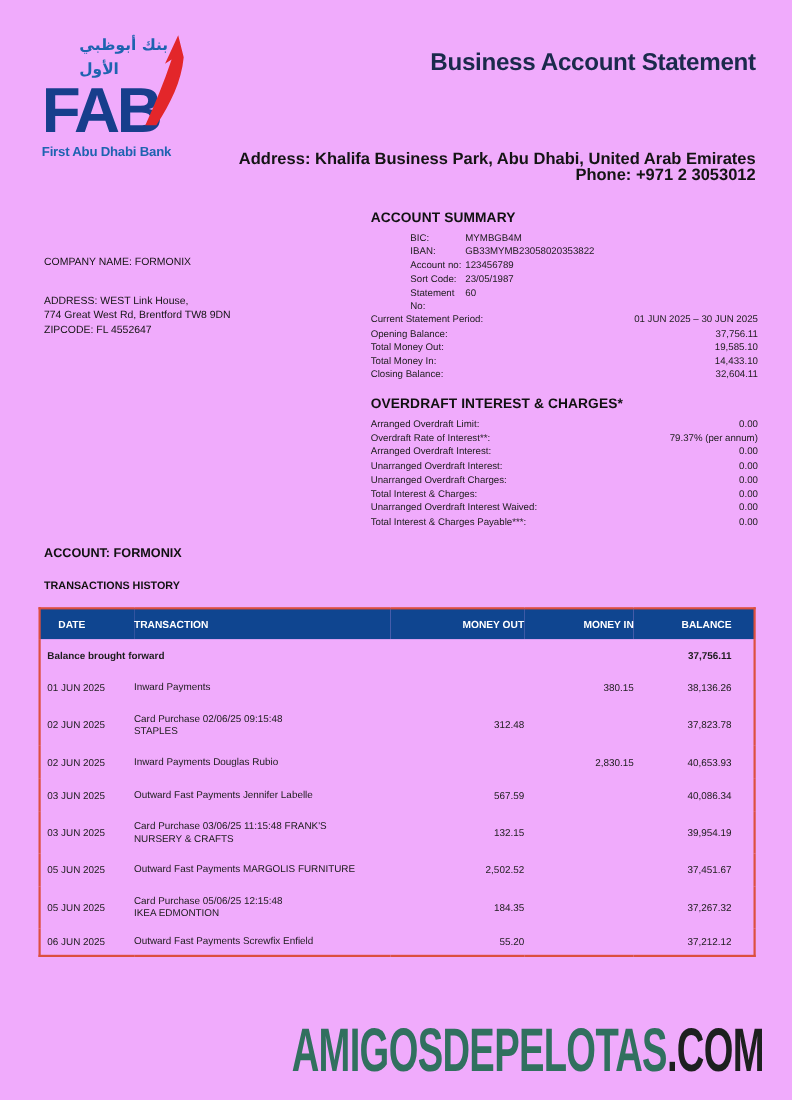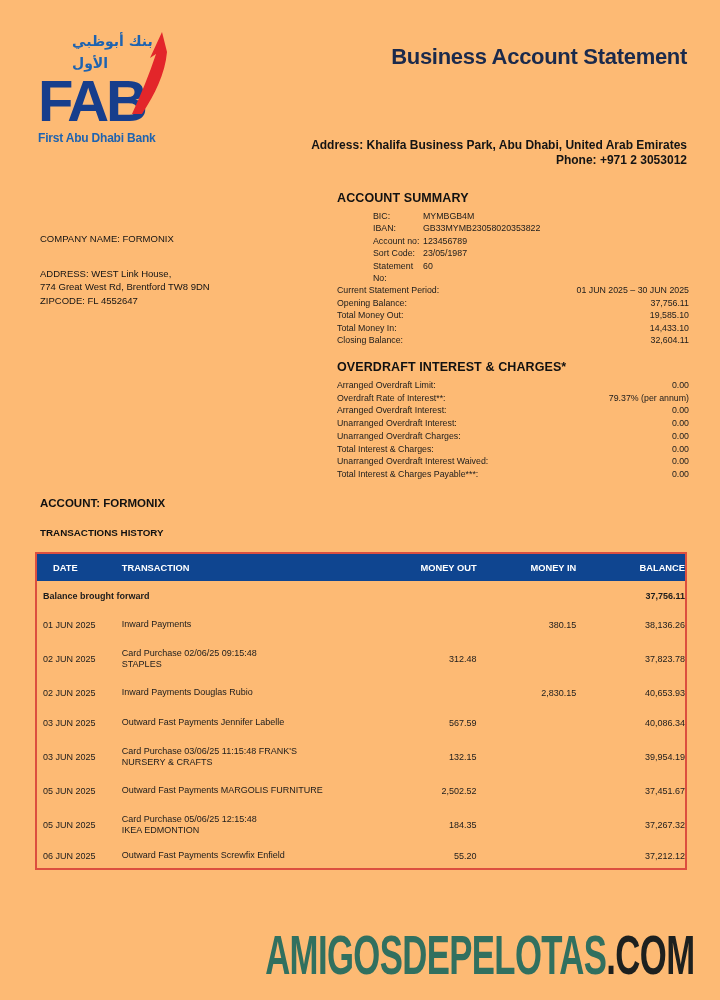--- a/index.html
+++ b/index.html
@@ -1,19 +1,19 @@
 <!DOCTYPE html>
 <html><head>
 <meta charset="utf-8">
 <style>
   * { margin:0; padding:0; box-sizing:border-box; }
   body { background:#ffffff; }
   .page {
     position:relative; width:720px; height:1000px; margin:0 auto;
-    background:#fdba74; overflow:hidden;
+    background:#f0abfc; overflow:hidden;
     font-family:"Liberation Sans","DejaVu Sans",sans-serif; color:#1a1a1a;
   }
 
   
   .logo { position:absolute; left:38px; top:30px; width:152px; }
   .logo-arabic {
     direction:rtl; text-align:left; padding-left:34px; color:#1e63b0;
     font-family:"DejaVu Sans",sans-serif; font-size:14px; font-weight:bold; line-height:22px;
   }
   .logo-abbr {
@@ -23,21 +23,21 @@
   .logo-tagline { font-size:12px; font-weight:bold; color:#1e63b0; margin-top:3px; letter-spacing:-0.2px; }
   .logo-arrow { position:absolute; left:82px; top:0px; }
 
   
   .doc-title {
     position:absolute; top:44px; right:33px;
     font-size:22px; font-weight:bold; color:#1b2a4c; letter-spacing:-0.3px;
   }
   .bank-address {
     position:absolute; top:138px; right:33px; text-align:right;
-    font-size:12px; font-weight:bold; color:#141414; line-height:14.5px;
+    font-size:15px; font-weight:bold; color:#141414; line-height:14.5px;
   }
 
   
   .section-title { font-size:12.5px; font-weight:bold; color:#111; margin-bottom:5px; letter-spacing:0.1px; }
   .kv { display:flex; font-size:8.8px; line-height:12.4px; color:#1c1c1c; }
   .details .kv .label { width:86px; flex:none;padding-left:36px; }
   .spread .kv { justify-content:space-between; }
 
   .summary { position:absolute; left:337px; top:191px; width:352px; }
   .overdraft { position:absolute; left:337px; top:360px; width:352px; }
@@ -53,21 +53,21 @@
   
   .tx-wrap { position:absolute; left:35px; top:552px; width:652px; }
   table { width:100%; border-collapse:collapse; }
   .tx-table { border:2px solid #dc4f3f; }
   thead th {
     background:#0f4590; color:#ffffff; font-size:9.3px; font-weight:bold;
     height:28px; text-align:left; padding:0;
   }
   th.c-date { padding-left:16px; }
   th.num, td.num { text-align:right; }
-  th.c-bal, td.c-bal { padding-right:0; }
+  th.c-bal, td.c-bal { padding-right:20px; }
   tbody td { font-size:9px; vertical-align:middle; padding:0; color:#1c1c1c; }
   td.c-date { padding-left:6px; }
   td.c-desc { white-space:pre-line; line-height:11.5px; }
   tr.r-s  { height:30px; }
   tr.r-d  { height:38px; }
   tr.r-bbf { height:29px; }
   tr.r-last { height:25px; }
   tr.r-bbf td { font-weight:bold; }
 
   

